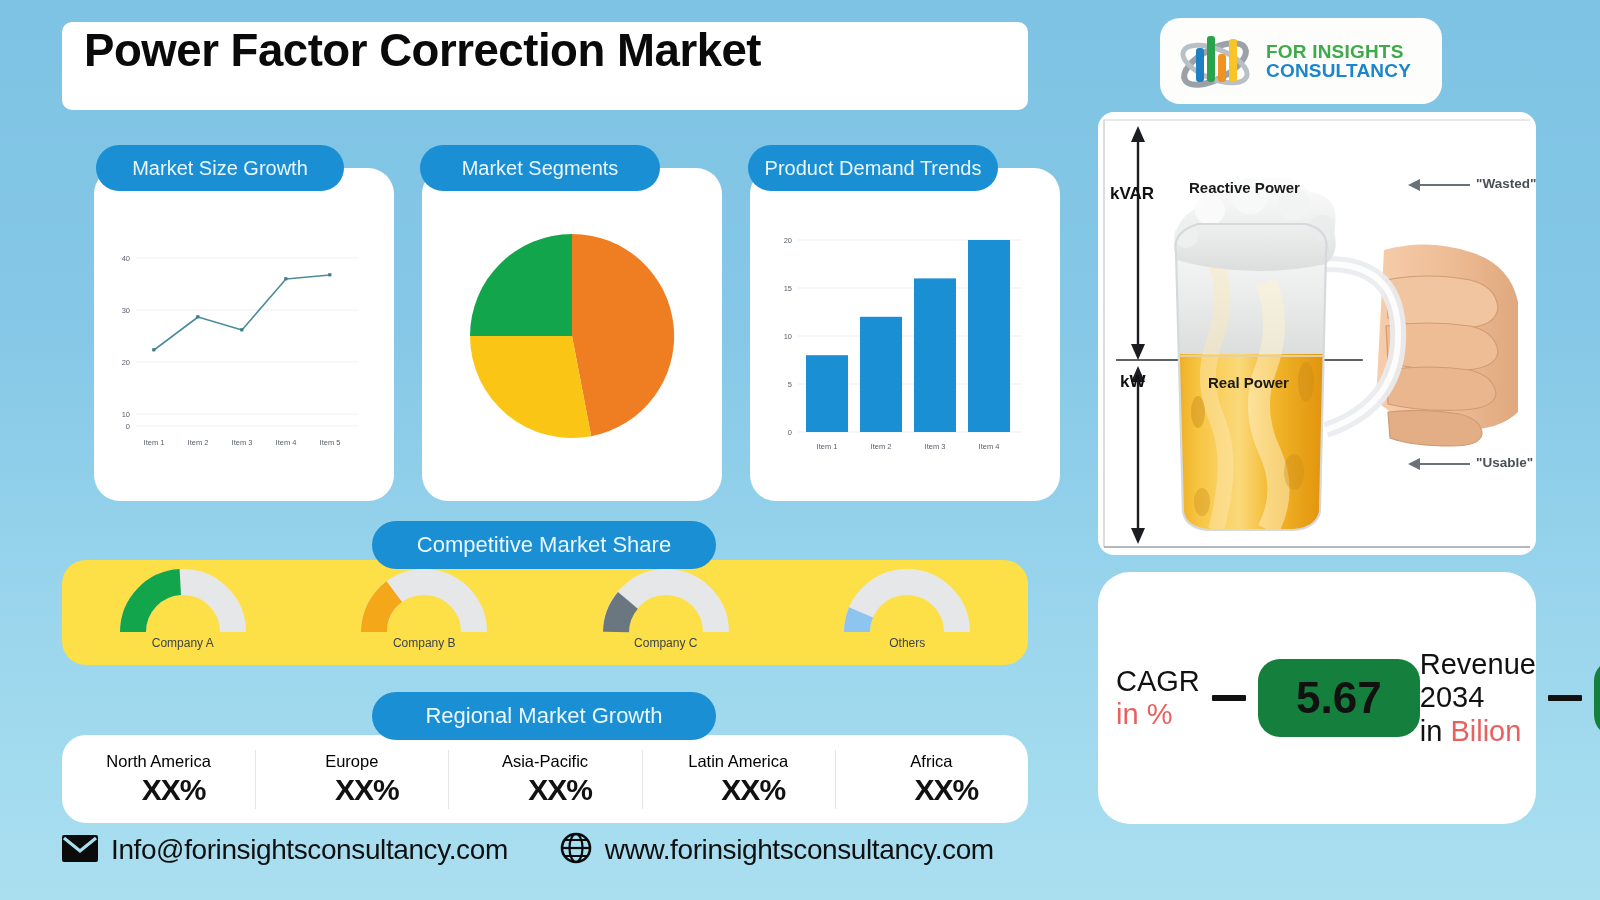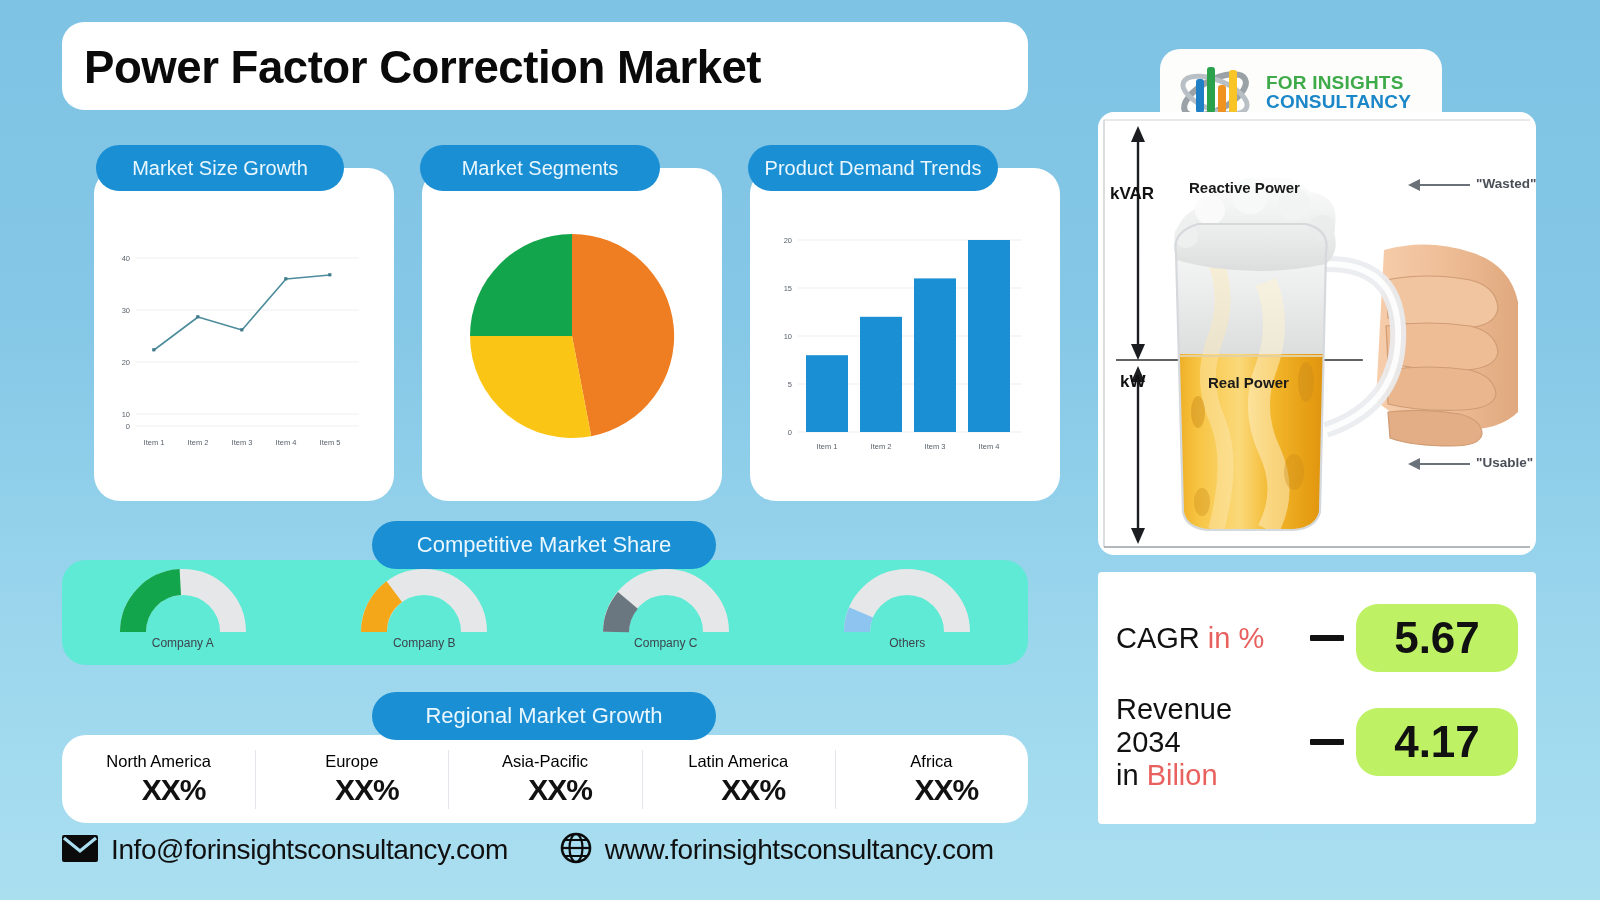--- a/index.html
+++ b/index.html
@@ -5,33 +5,33 @@
   * { margin:0; padding:0; box-sizing:border-box; }
   html,body { width:1600px; height:900px; }
   body {
     font-family:"Liberation Sans", sans-serif;
     background:linear-gradient(180deg,#7fc3e4 0%,#84c7e6 35%,#9bd6ed 70%,#aadff0 100%);
     overflow:hidden; position:relative;
   }
   
   #title-card{
     position:absolute; left:62px; top:22px; width:966px; height:88px;
-    background:#fff; border-radius:22px; display:flex; align-items:center;
+    background:#fff; border-radius:10px; display:flex; 
     padding-left:22px;
   }
   #title-text{
     font-size:47px; font-weight:bold; color:#0a0a0a; letter-spacing:-.5px;
     white-space:nowrap; font-stretch:condensed;
     transform:scaleX(.97); transform-origin:left center;
   }
   
   #logo-card{
     position:absolute; left:1160px; top:18px; width:282px; height:86px;
     background:#fdfdfb; border-radius:20px; display:flex; align-items:center;
-    gap:10px; padding:0 14px;margin-top:31px;
+    gap:10px; padding:0 14px;
   }
   #logo-mark{ width:82px; height:70px; flex:0 0 82px; position:relative; }
   #logo-words{ line-height:1.02; }
   #logo-line1{ font-size:19px; font-weight:bold; color:#3faa4a; letter-spacing:.2px; }
   #logo-line2{ font-size:19px; font-weight:bold; color:#1b86c8; letter-spacing:.2px; }
   
   .badge{
     position:absolute; background:#1a8fd4; border-radius:24px; color:#eaf7ff;
     display:flex; align-items:center; justify-content:center;
     font-size:20px; height:46px; z-index:5; white-space:nowrap;
@@ -41,21 +41,21 @@
     position:absolute; background:#fff; border-radius:26px;margin-left:32px;
   }
   #card-line{ left:62px; top:168px; width:300px; height:333px; }
   #card-pie { left:390px; top:168px; width:300px; height:333px; }
   #card-bar { left:718px; top:168px; width:310px; height:333px; }
   .axis-label{ font-size:7.5px; fill:#59616b; font-family:"Liberation Sans",sans-serif; }
   .tick-label{ font-size:7.5px; fill:#59616b; font-family:"Liberation Sans",sans-serif; }
   
   #card-gauges{
     position:absolute; left:62px; top:560px; width:966px; height:105px;
-    background:#5eead4; border-radius:24px; display:flex;
+    background:#fde047; border-radius:24px; display:flex;
     align-items:flex-start; justify-content:space-around; padding-top:6px;
   }
   .gauge{ width:150px; text-align:center; }
   .gauge-label{ font-size:12px; color:#3c444d; margin-top:-4px; }
   
   #card-regions{
     position:absolute; left:62px; top:735px; width:966px; height:88px;
     background:#fff; border-radius:24px; display:flex; align-items:center;
   }
   .region{
@@ -71,31 +71,31 @@
   #beer-card{
     position:absolute; left:1098px; top:112px; width:438px; height:443px;
     background:#fff; border-radius:16px; overflow:hidden;
   }
   .beer-dim-label{ position:absolute; font-size:17px; font-weight:bold; color:#111; }
   .beer-body-label{ position:absolute; font-size:15px; font-weight:bold; color:#1a1a1a; }
   .beer-side-label{ position:absolute; font-size:13.5px; font-weight:bold; color:#4a4f57; white-space:nowrap; }
   
   #kpi-card{
     position:absolute; left:1098px; top:572px; width:438px; height:252px;
-    background:#fff; border-radius:4px; padding:22px 18px;
-    display:flex; flex-direction:column; justify-content:space-around;
+    background:#fff; border-radius:32px; padding:22px 18px;
+    display:flex; justify-content:space-around;
   }
   .kpi-row{ display:flex; align-items:center; }
   .kpi-text{ flex:1; font-size:29px; color:#111; line-height:1.14; }
   .kpi-accent{ color:#e8615e; }
   .kpi-dash{
     width:34px; height:6px; background:#111; border-radius:1px; margin:0 12px; flex:0 0 34px;
   }
   .kpi-pill{
-    width:162px; height:68px; background:#bef264; border-radius:22px;
+    width:162px; height:78px; background:#15803d; border-radius:22px;
     display:flex; align-items:center; justify-content:center;
     font-size:44px; font-weight:bold; color:#111; flex:0 0 162px;
   }
   
   #footer{ position:absolute; left:62px; top:832px; display:flex; align-items:center; gap:52px; }
   .foot-item{ display:flex; align-items:center; gap:13px; }
   .foot-text{ font-size:28px; font-weight:normal; color:#101010; letter-spacing:-.4px; }
 </style>
 </head>
 <body>

